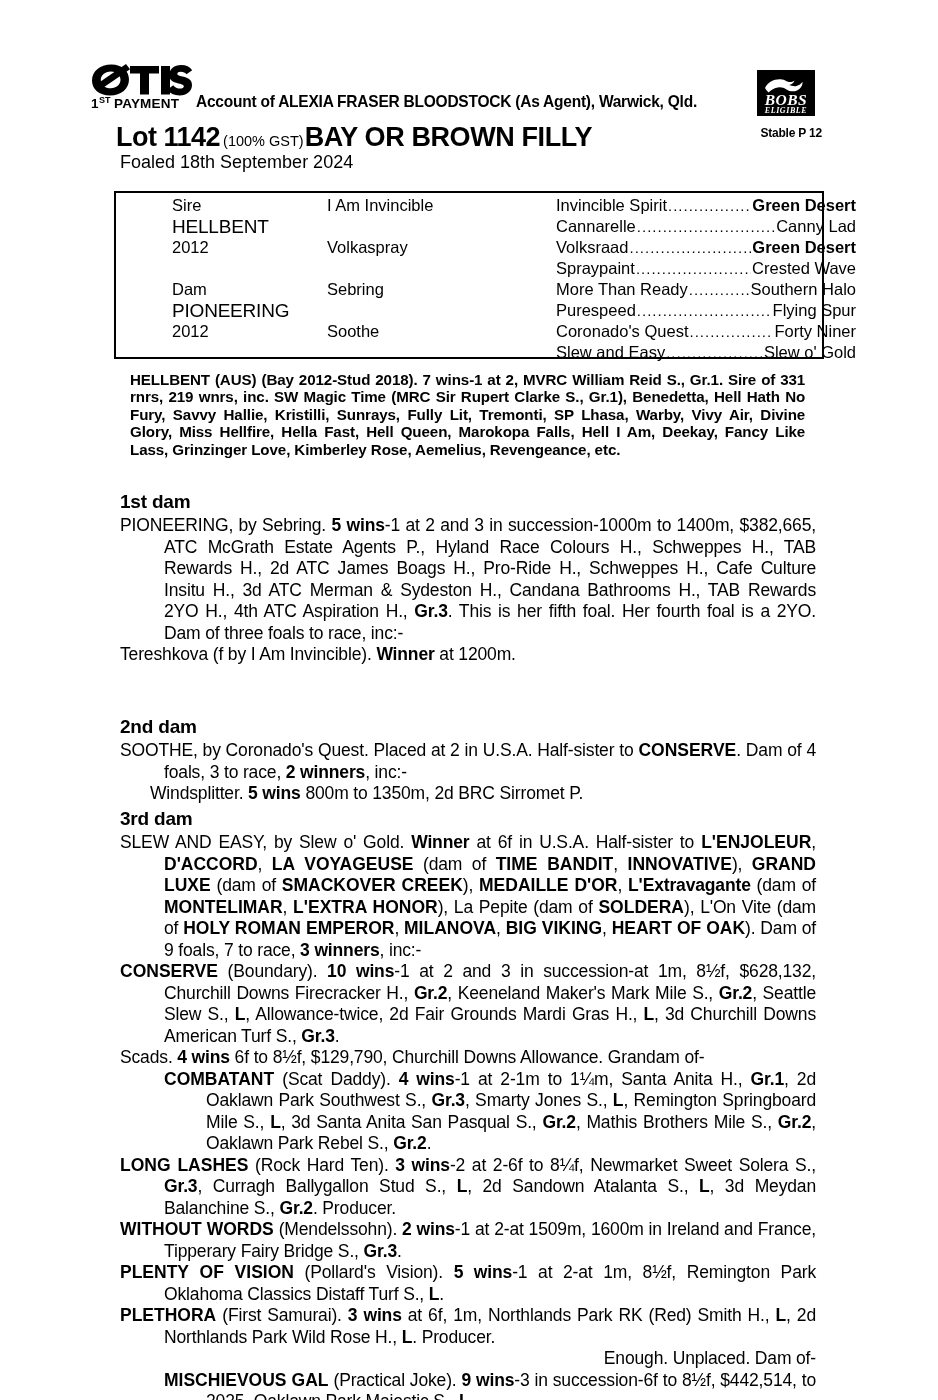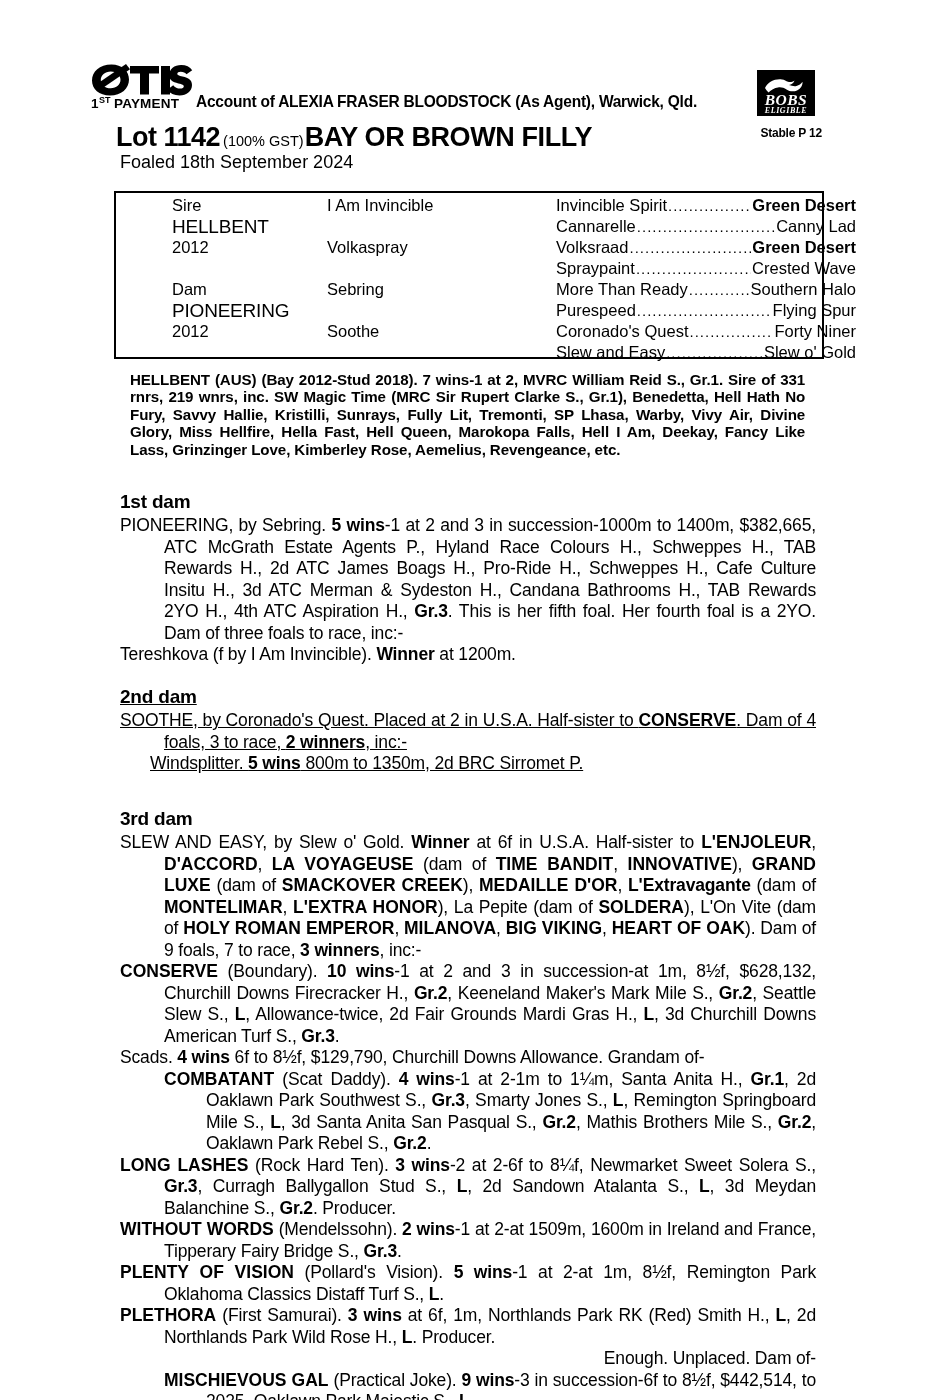--- a/index.html
+++ b/index.html
@@ -221,21 +221,21 @@
   }
   .para.noindent { padding-left: 0; text-indent: 0; text-align: right; }
   .para b { font-weight: bold; }
   .para .caps {
     font-weight: bold;
     letter-spacing: 0px;
   }
   .nojust { text-align: left; }
 
   #s1 { top: 491px; }
-  #s2 { top: 686px; text-decoration: underline; }
+  #s2 { top: 716px; }
   #s3 { top: 791px; margin-top: 17px; }
 </style>
 </head>
 <body>
 
 <div class="page">
 
   <div class="header">
 
     <div class="otis-logo">

